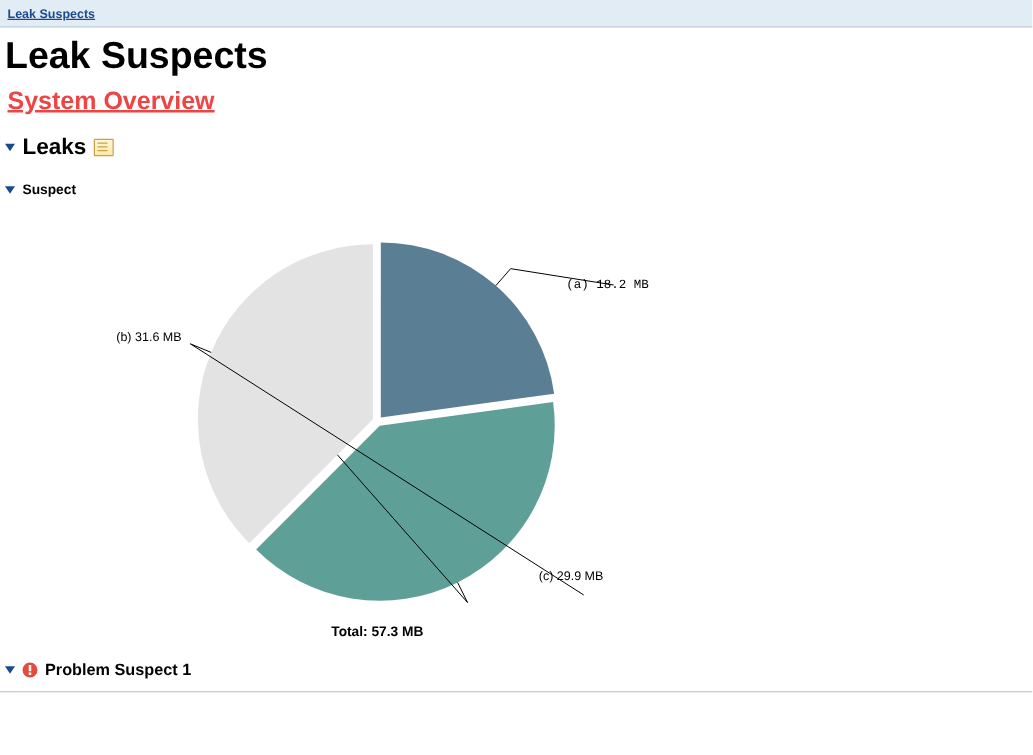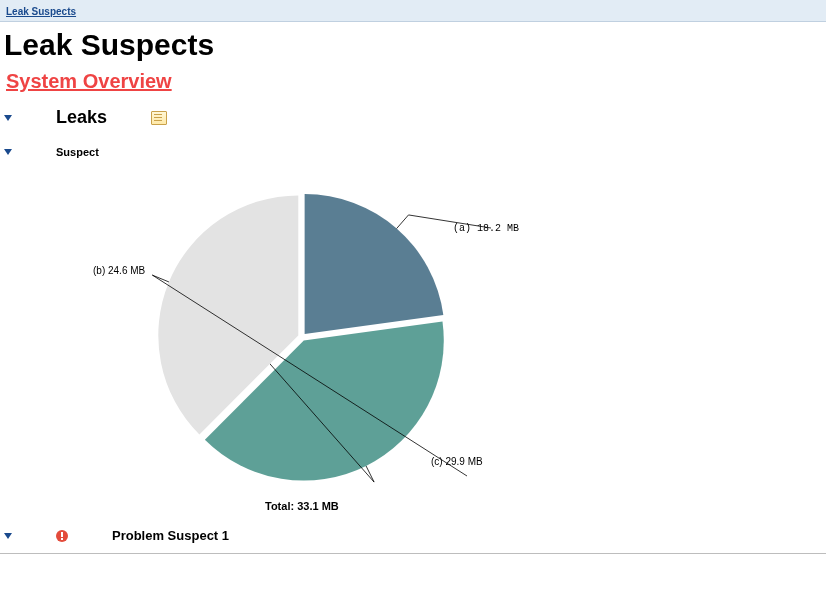--- a/index.html
+++ b/index.html
@@ -32,21 +32,20 @@
     font-size: 20px;
     font-weight: bold;
     color: #ef4444;
     text-decoration: underline;
     margin-left: 6px;
   }
   .section-row {
     display: flex;
     align-items: center;
     margin: 14px 0 4px 4px;
-    gap: 38px;
   }
   .tri {
     width: 0; height: 0;
     border-left: 4px solid transparent;
     border-right: 4px solid transparent;
     border-top: 6px solid #1a4a8d;
     margin-right: 6px;
     flex: 0 0 auto;
   }
   .sec-title-large {
@@ -162,24 +161,24 @@
   <svg id="pie-svg" width="540" height="330">
       <path d="M 264.6297188038416 171.98593646173111 L 264.6297188038416 31.985936461731114 A 140 140 0 0 1 403.3371611486243 153.00580373909773 Z" fill="#5a7e93"></path>
       <polyline points="356.6698769382976,66.49371262232039 368.50361155558477,52.93042670011044 451,66" fill="none" stroke="#000" stroke-width="0.8"></polyline>
       <path d="M 263.7800469880536 178.58209892665198 L 402.4874893328363 159.6019662040186 A 140 140 0 0 1 164.88269956441405 277.6745541014429 Z" fill="#5ea097"></path>
       <polyline points="326.0816915699292,303.95556135947163 334.09190301617036,320.0750065294056 149,110" fill="none" stroke="#000" stroke-width="0.8"></polyline>
       <path d="M 258.3037280930662 173.47108731772806 L 159.40638066942665 272.56354249251893 A 140 140 0 0 1 258.3037280930663 33.47108731772806 Z" fill="#e3e3e3"></path>
       <polyline points="128.93421135038312,119.95914343821045 112.300987769181,113.07903636798676 427,314" fill="none" stroke="#000" stroke-width="0.8"></polyline>
     </svg>
 
   <span class="slice-label" style="left:413px; top:61px;font-family:Liberation Mono, monospace;">(a)  18.2 MB</span>
-  <span class="slice-label" style="left:53px;  top:103px;">(b)  24.6 MB</span>
+  <span class="slice-label" style="left:53px;  top:103px;">(b)  31.6 MB</span>
   <span class="slice-label" style="left:391px; top:294px;">(c)  29.9 MB</span>
 
-  <span class="total-label">Total: 33.1 MB</span>
+  <span class="total-label">Total: 57.3 MB</span>
 
 </div>
 
 <div class="section-row" style="margin-top:6px;">
   <span class="tri"></span>
   <span class="bang-icon"></span>
   <span class="sec-title-med">Problem Suspect 1</span>
 </div>
 
 <hr class="hr-bottom">

